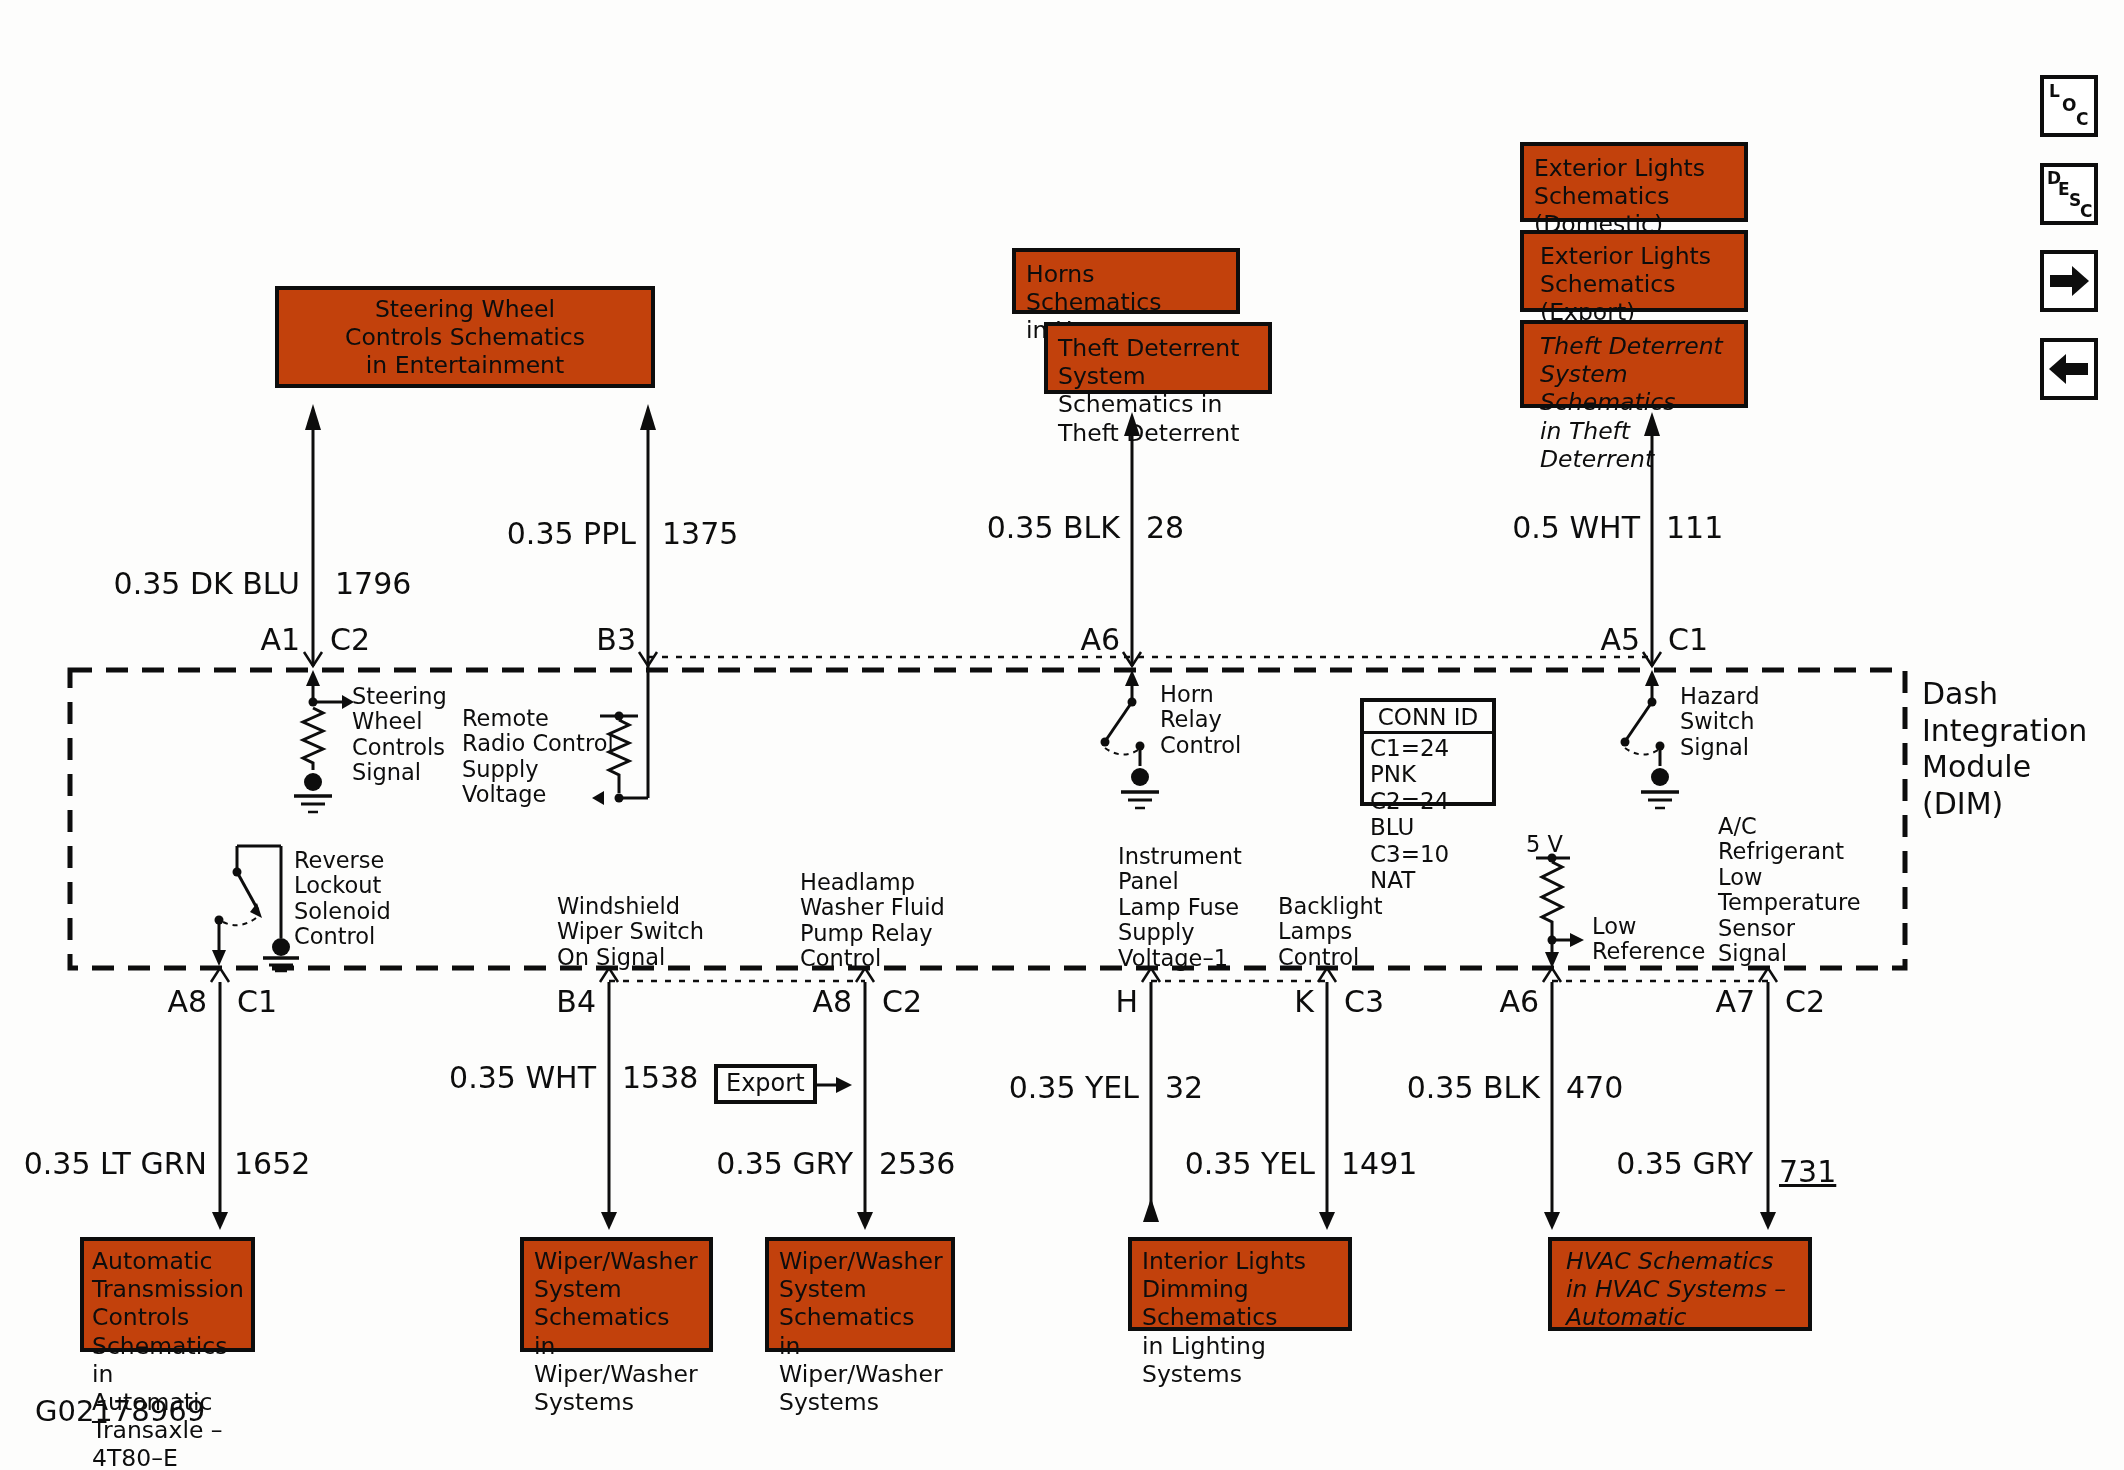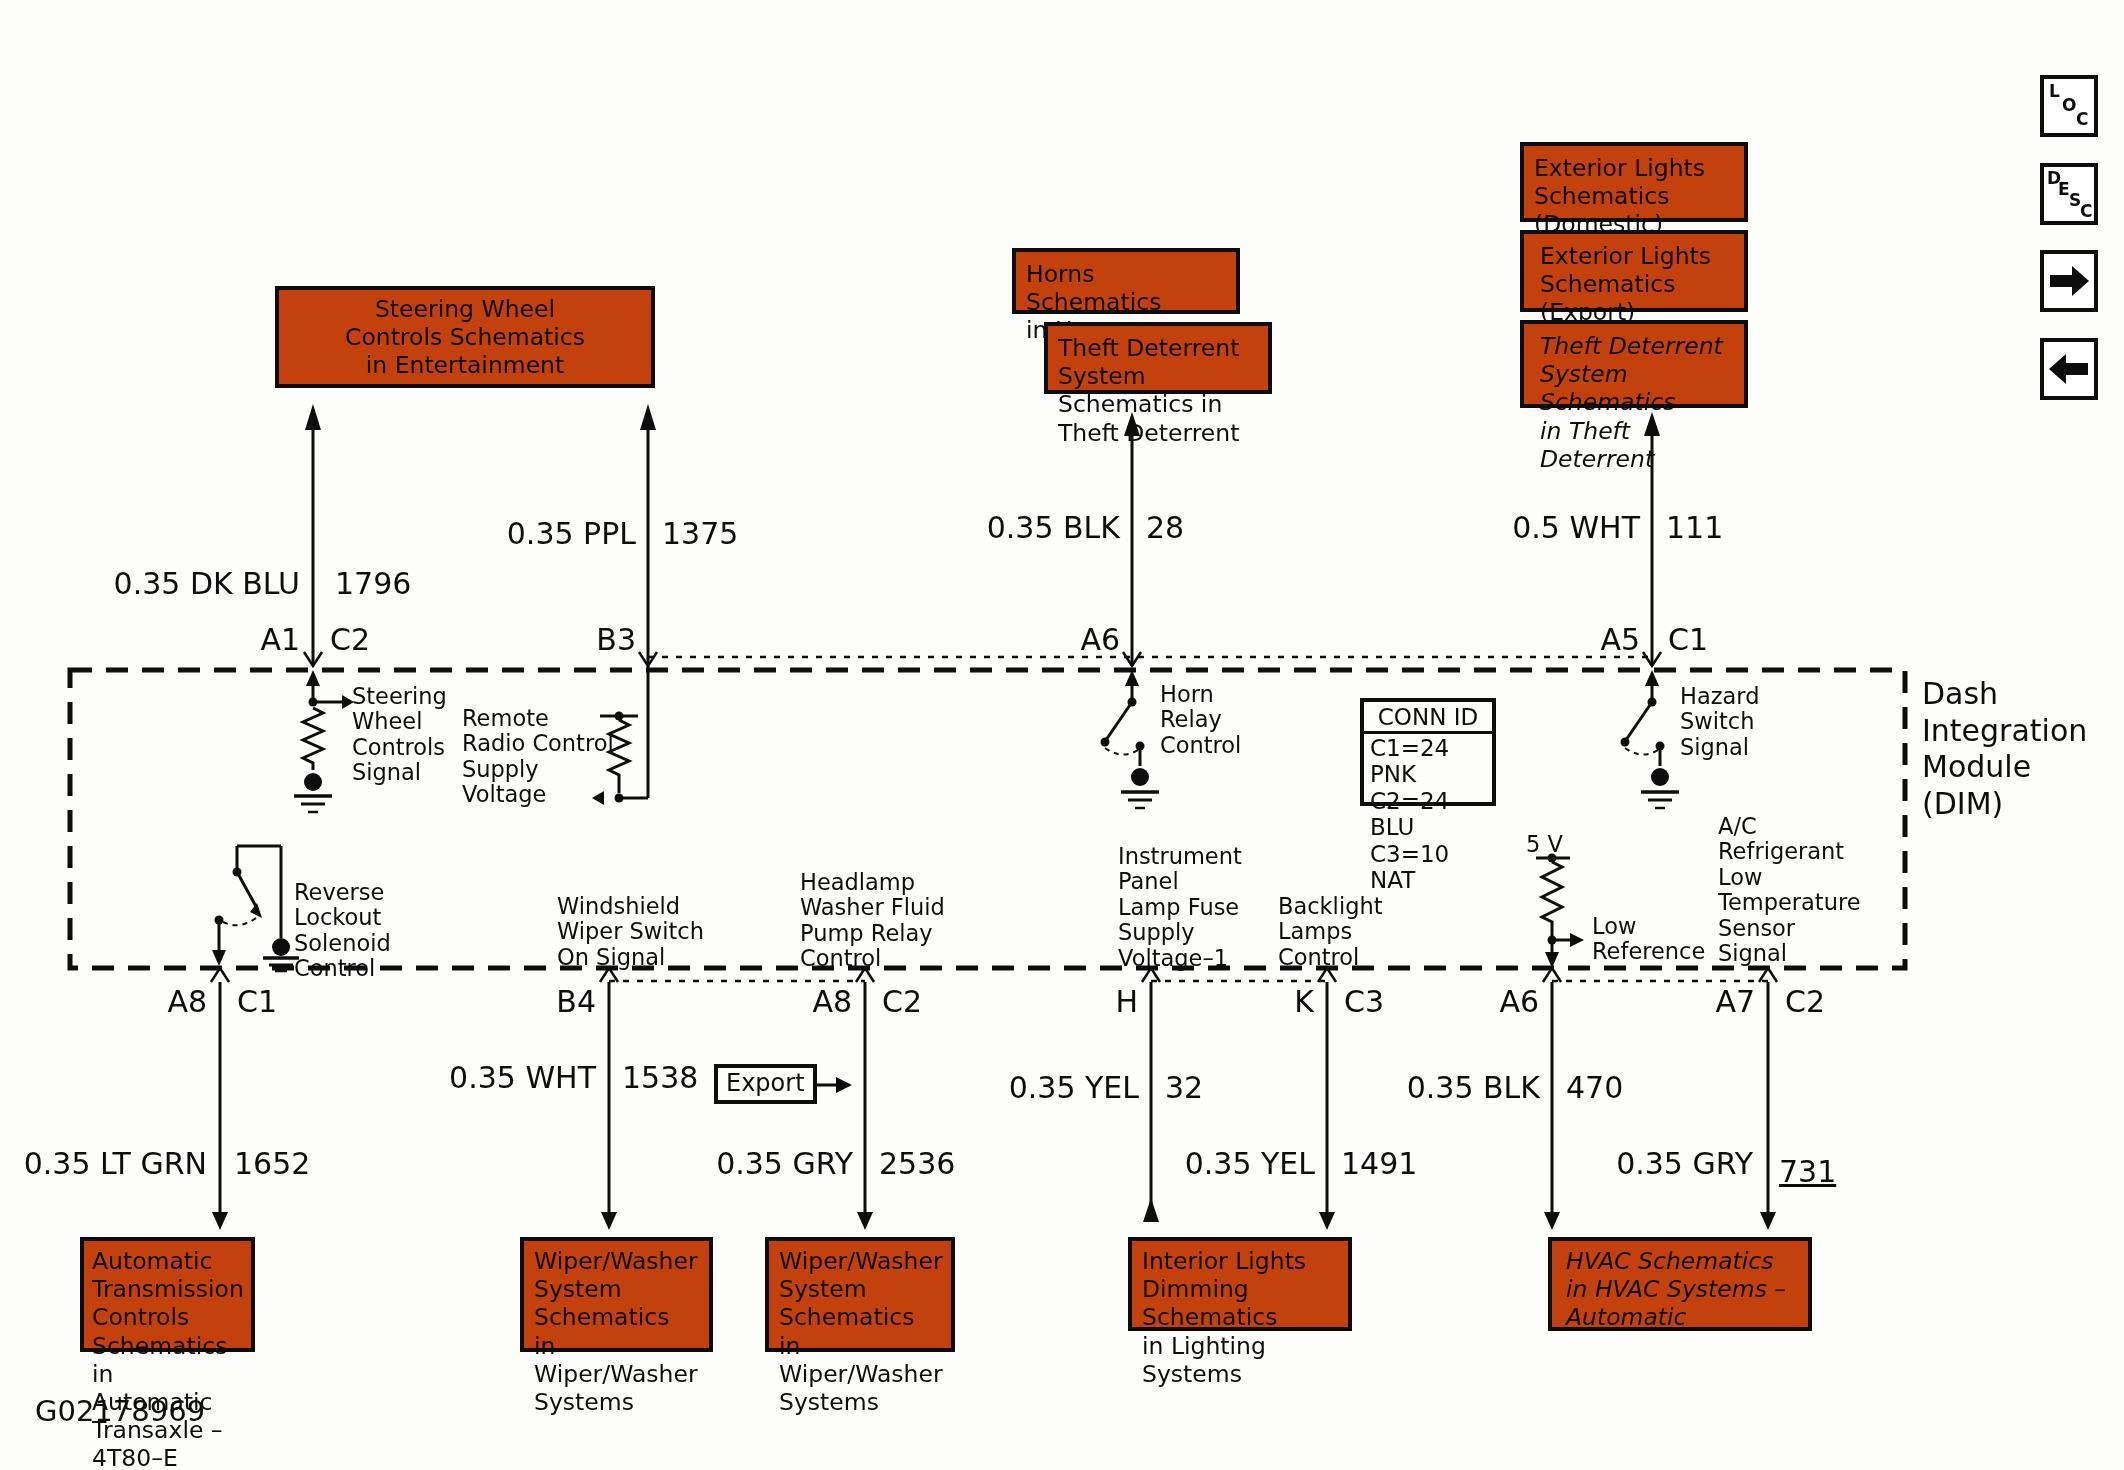--- a/index.html
+++ b/index.html
@@ -231,21 +231,21 @@
   <div class="txt lbl" style="left:462px;top:706px;">Remote
 Radio Control
 Supply
 Voltage</div>
   <div class="txt lbl" style="left:1160px;top:682px;">Horn
 Relay
 Control</div>
   <div class="txt lbl" style="left:1680px;top:684px;">Hazard
 Switch
 Signal</div>
-  <div class="txt lbl" style="left:294px;top:848px;margin-top:32px;">Reverse
+  <div class="txt lbl" style="left:294px;top:848px;">Reverse
 Lockout
 Solenoid
 Control</div>
   <div class="txt lbl" style="left:557px;top:894px;">Windshield
 Wiper Switch
 On Signal</div>
   <div class="txt lbl" style="left:800px;top:870px;">Headlamp
 Washer Fluid
 Pump Relay
 Control</div>

